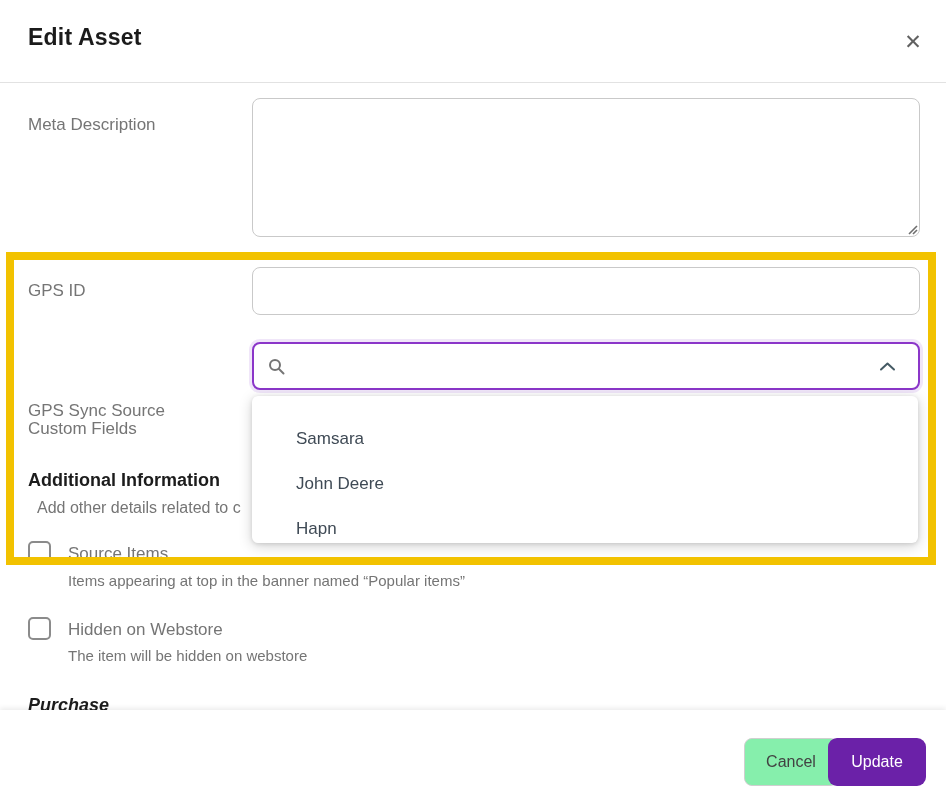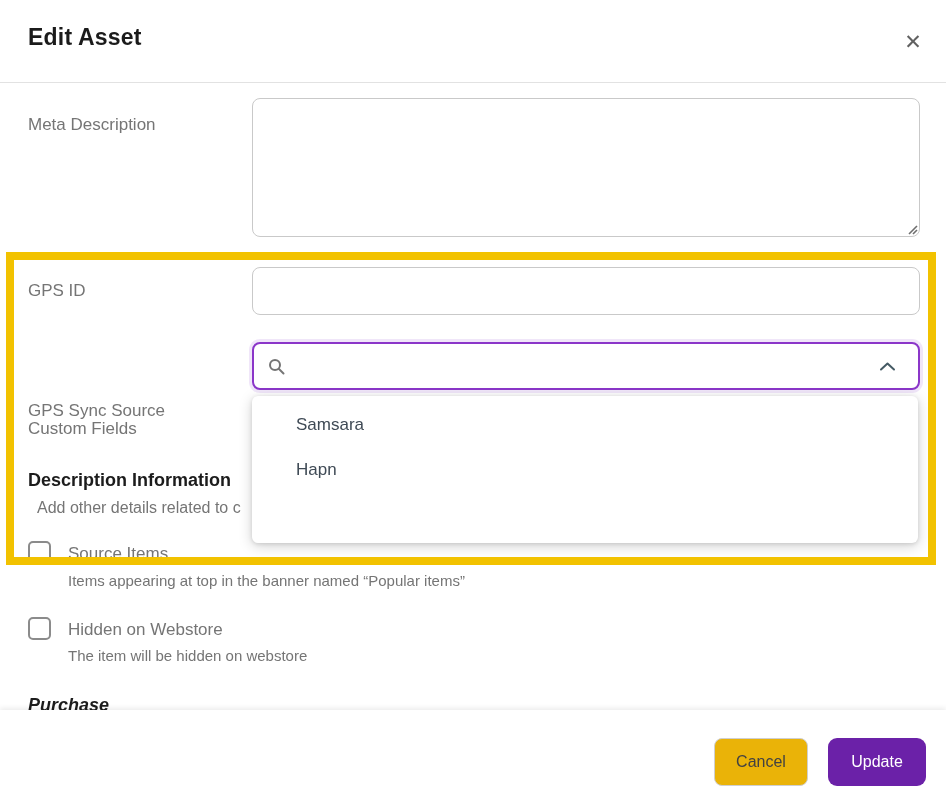--- a/index.html
+++ b/index.html
@@ -24,35 +24,35 @@
 
   
   .gps-id-input { position:absolute; left:252px; top:267px; width:668px; height:48px; border:1px solid #c9c9c9; border-radius:8px; font-family:"Liberation Sans", sans-serif; font-size:16px; padding:0 14px; color:#333; outline:none; background:#fff; }
 
   
   .combobox { position:absolute; left:252px; top:342px; width:668px; height:48px; border:2px solid #8b36c9; border-radius:8px; background:#fff; box-shadow:0 0 0 3px rgba(150,80,210,0.14); display:flex; align-items:center; padding:0 14px; z-index:6; }
   .combo-search { flex:1; border:none; outline:none; font-family:"Liberation Sans", sans-serif; font-size:16px; color:#333; margin-left:10px; background:transparent; }
   .combo-chevron { display:flex; align-items:center; margin-right:8px; cursor:pointer; }
 
   
-  .dropdown-panel { position:absolute; left:252px; top:396px; width:666px; height:147px; background:#fff; border-radius:6px; box-shadow:0 3px 14px rgba(0,0,0,0.18), 0 1px 4px rgba(0,0,0,0.12); z-index:10; padding:6px 0; }
+  .dropdown-panel { position:absolute; left:252px; top:396px; width:666px; height:147px; background:#fff; border-radius:6px; box-shadow:0 3px 14px rgba(0,0,0,0.18), 0 1px 4px rgba(0,0,0,0.12); z-index:10; padding:20px 0; }
   .dropdown-option { height:45px; line-height:45px; padding-left:44px; font-size:17px; color:#3f4a55; cursor:pointer; }
 
   
   .section-heading { position:absolute; left:28px; font-size:18px; font-weight:700; color:#1c1c1c; }
   .section-subtext { position:absolute; left:37px; font-size:16px; color:#757575; white-space:nowrap; }
 
   
   .checkbox-box { position:absolute; left:28px; width:23px; height:23px; border:2px solid #8b8b8b; border-radius:5px; background:#fff; cursor:pointer; }
   .checkbox-label { position:absolute; left:68px; font-size:17px; color:#757575; cursor:pointer; }
   .checkbox-desc { position:absolute; left:68px; font-size:15px; color:#757575; }
 
   
   .footer { position:absolute; left:0; top:710px; width:946px; height:100px; background:#fff; box-shadow:0 -2px 5px rgba(0,0,0,0.08); z-index:15; }
-  .cancel-btn { position:absolute; left:714px; top:28px; width:94px; height:48px; background:#eab308; border:1px solid #cfcfcf; border-radius:8px; font-family:"Liberation Sans", sans-serif; font-size:16px; color:#424242; cursor:pointer; }
+  .cancel-btn { position:absolute; left:744px; top:28px; width:94px; height:48px; background:#86efac; border:1px solid #cfcfcf; border-radius:8px; font-family:"Liberation Sans", sans-serif; font-size:16px; color:#424242; cursor:pointer; }
   .update-btn { position:absolute; left:828px; top:28px; width:98px; height:48px; background:#6b21a8; border:none; border-radius:9px; font-family:"Liberation Sans", sans-serif; font-size:16px; color:#ffffff; cursor:pointer; }
 </style>
 </head>
 <body>
 
 <div class="stage">
 
   <div class="modal-title">Edit Asset</div>
   <button class="close-btn">✕</button>
   <div class="header-divider"></div>
@@ -79,35 +79,36 @@
     <input class="combo-search" type="text" style="">
     <span class="combo-chevron">
       <svg width="17" height="11" viewBox="0 0 17 11">
           <polyline points="2,8.5 8.5,2.5 15,8.5" stroke="#455a64" stroke-width="2" fill="none" stroke-linecap="round" stroke-linejoin="round"></polyline>
         </svg>
     </span>
   </div>
 
   <div class="field-label" style="top:419px;">Custom Fields</div>
 
-  <div class="section-heading" style="top:470px;">Description Information</div>
+  <div class="section-heading" style="top:470px;">Additional Information</div>
   <div class="section-subtext" style="top:499px;">Add other details related to c</div>
 
   <div class="checkbox-box" style="top:541px;"></div>
   <div class="checkbox-label" style="top:544px;">Source Items</div>
   <div class="checkbox-desc" style="top:572px;">Items appearing at top in the banner named “Popular items”</div>
 
   <div class="checkbox-box" style="top:617px;"></div>
   <div class="checkbox-label" style="top:620px;text-align:right;">Hidden on Webstore</div>
   <div class="checkbox-desc" style="top:647px;">The item will be hidden on webstore</div>
 
   <div class="section-heading" style="top:695px;font-style:italic;">Purchase</div>
 
   <div class="dropdown-panel">
     <div class="dropdown-option">Samsara</div>
+    <div class="dropdown-option">John Deere</div>
     <div class="dropdown-option">Hapn</div>
   </div>
 
   <div class="highlight-box"></div>
 
   <div class="footer">
     <button class="cancel-btn">Cancel</button>
     <button class="update-btn">Update</button>
   </div>
 

